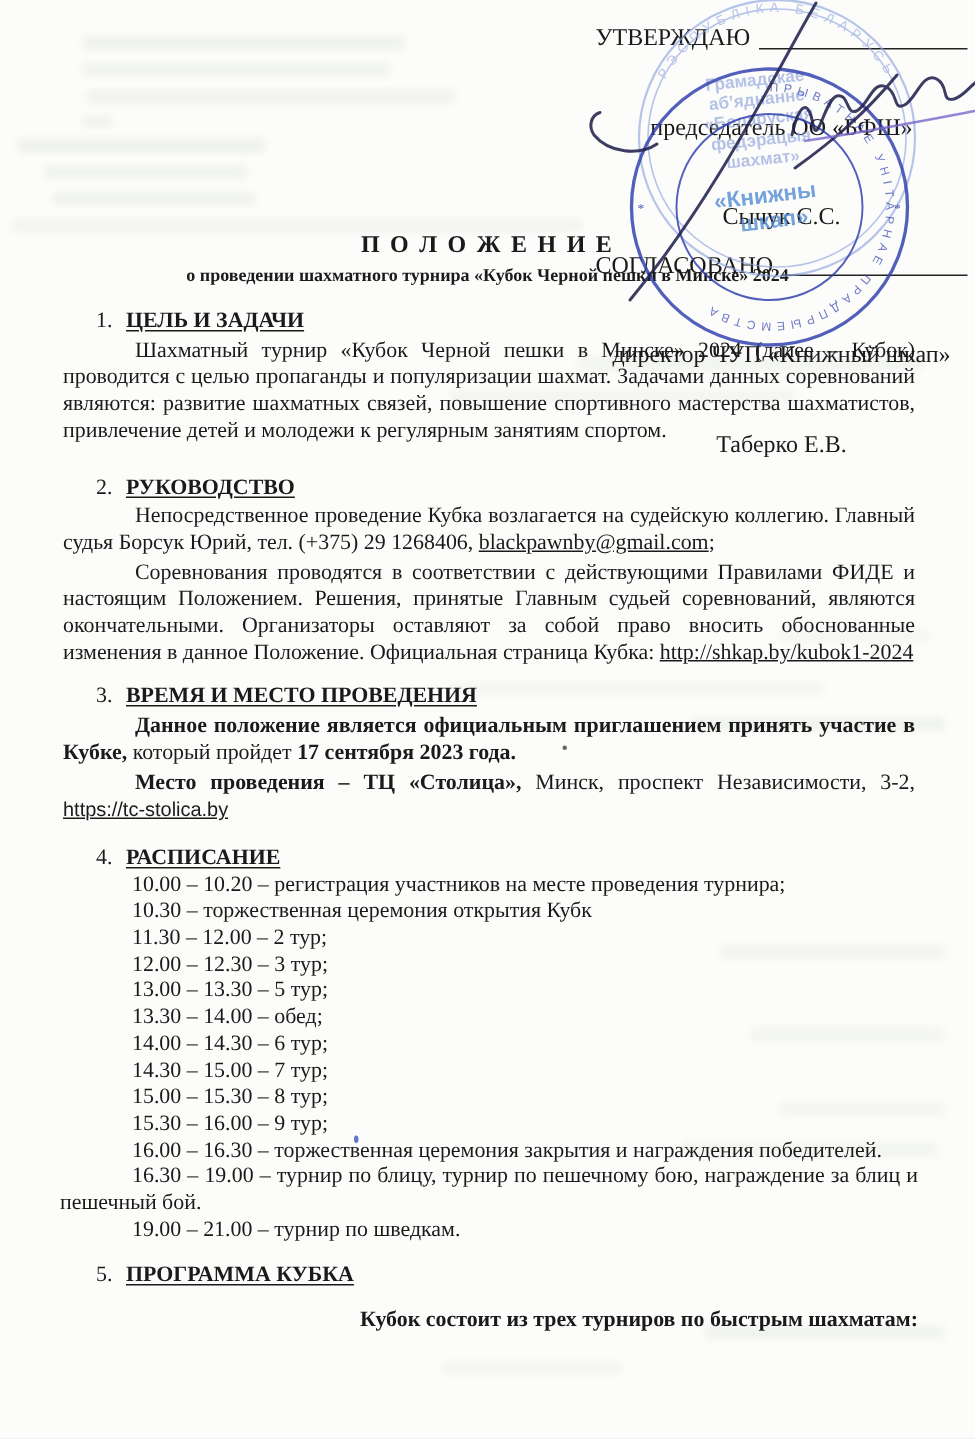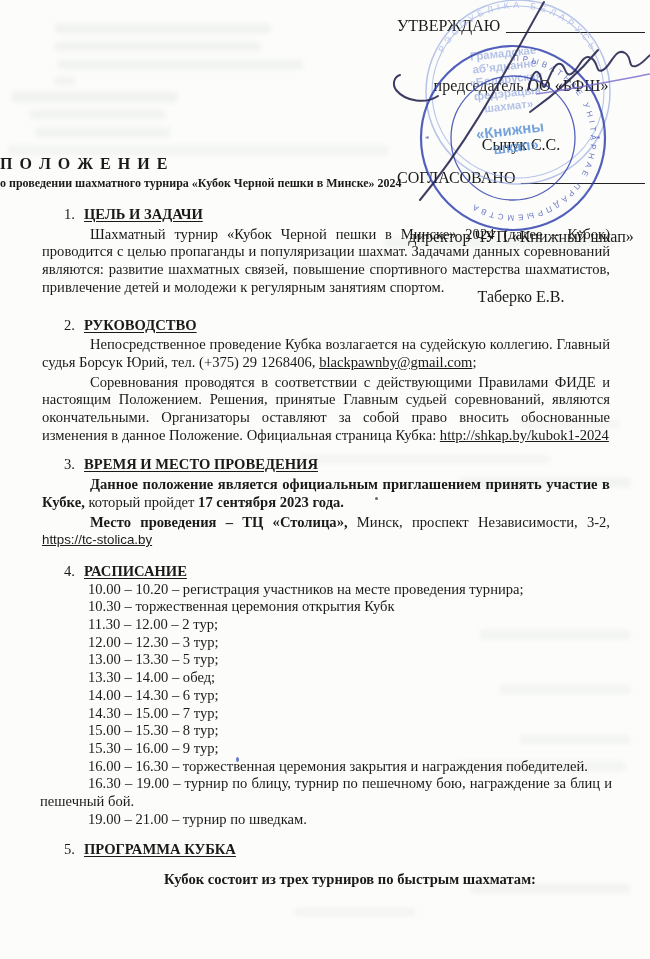--- a/index.html
+++ b/index.html
@@ -27,40 +27,40 @@
     z-index:2;
   }
   .approval .row1{display:flex;align-items:flex-end;}
   .approval .lbl{white-space:nowrap;}
   .sigline{flex:1 1 auto;border-bottom:1.4px solid #222;margin:0 0 3px 6px;}
   .approval .r{text-align:center;margin-top:40px;}
   .approval .gap{height:13px;}
   
   .titleblock{
     position:absolute;top:155px;left:0;width:650px;
-    font-weight:bold;z-index:2;
+    text-align:center;font-weight:bold;z-index:2;
   }
   .titleblock .main{font-size:16px;letter-spacing:1.5px;}
   .titleblock .sub{font-size:12px;margin-top:3px;}
   
   .content{
     position:absolute;left:40px;top:206px;width:572px;
     font-size:14.6px;line-height:17.7px;text-align:justify;
     z-index:2;
   }
   .heading{display:flex;margin:0;}
   .heading .hnum{margin-left:24px;width:20px;flex:0 0 auto;}
   .heading .htxt{font-weight:bold;text-decoration:underline;text-underline-offset:2px;}
   .mt-s2{margin-top:20px;}
   .mt-s3{margin-top:12px;}
   .mt-s4{margin-top:14px;}
   .mt-s5{margin-top:12px;}
   .para{margin:2px;text-indent:48px;}
   .sched{margin:0;text-indent:48px;}
-  .lead{margin:13px 0 0 0;text-indent:48px;font-weight:bold;text-align:center;}
+  .lead{margin:13px 0 0 0;text-indent:48px;font-weight:bold;text-align:right;}
   .b{font-weight:bold;}
   .lnk{text-decoration:underline;color:inherit;}
   .lnk-sans{font-family:"Liberation Sans",sans-serif;font-size:13.3px;text-decoration:underline;color:inherit;}
   
   .stampsvg{position:absolute;left:378px;top:0;z-index:3;pointer-events:none;}
 </style>
 </head>
 <body>
 
 <div class="page">

